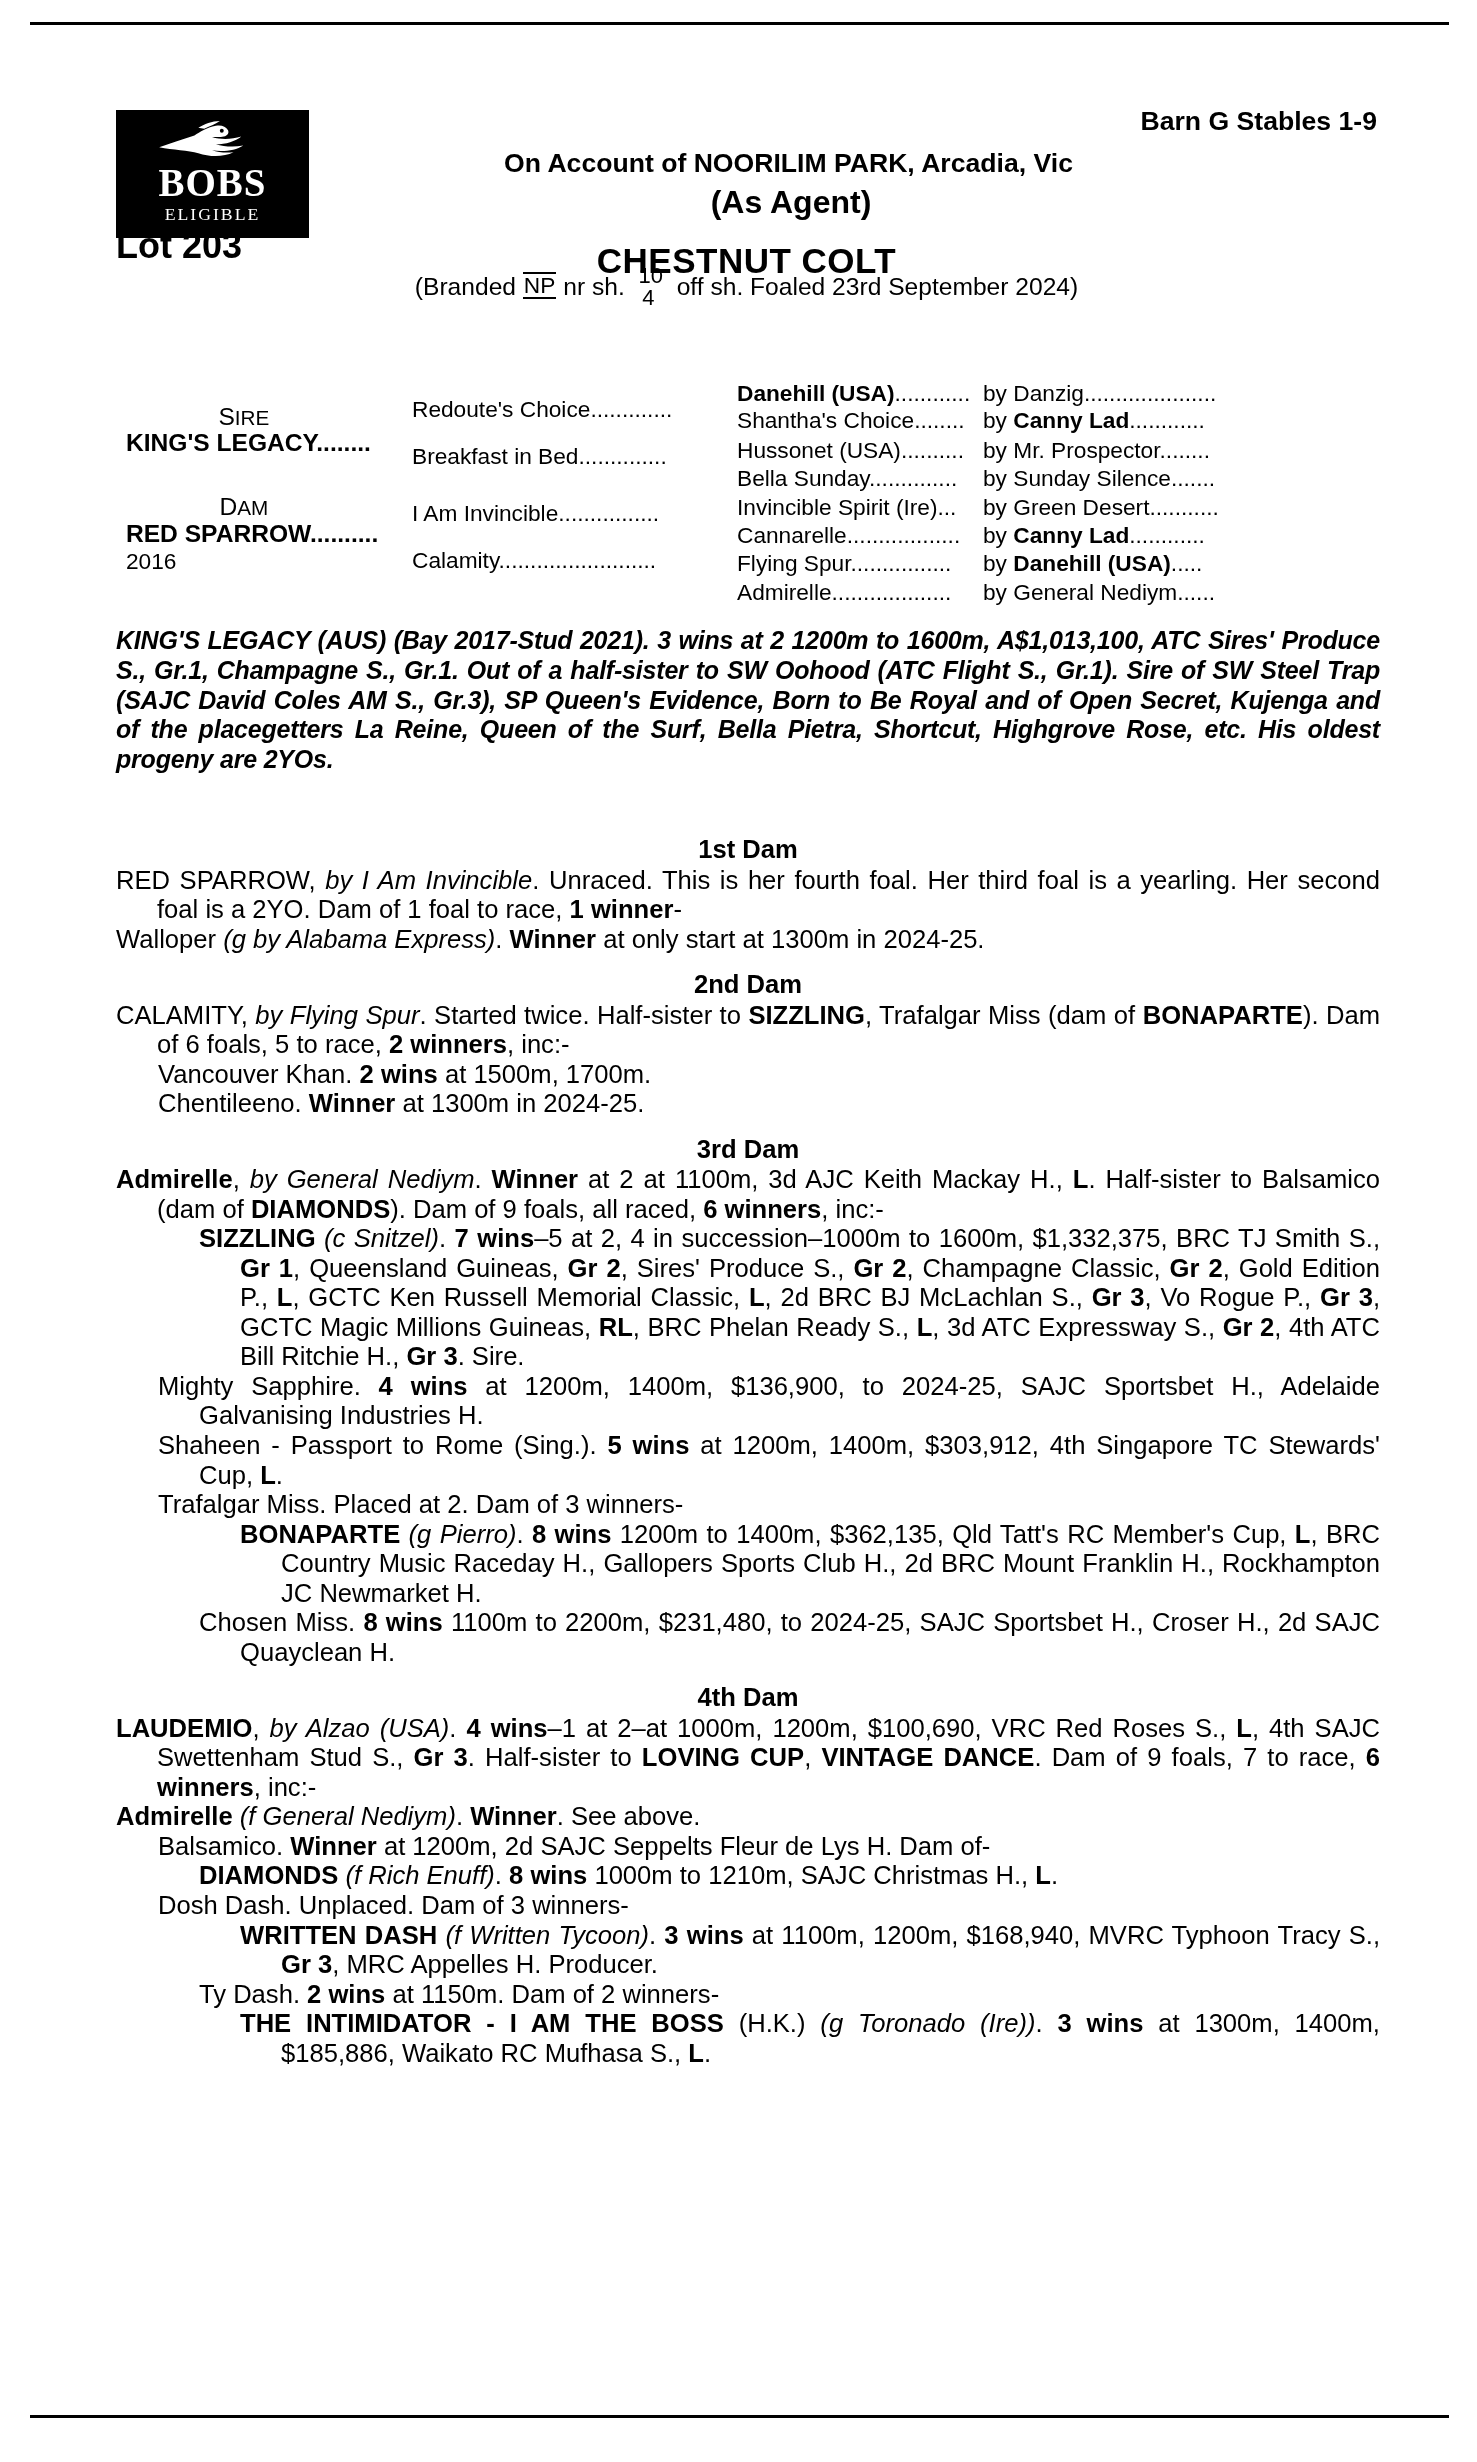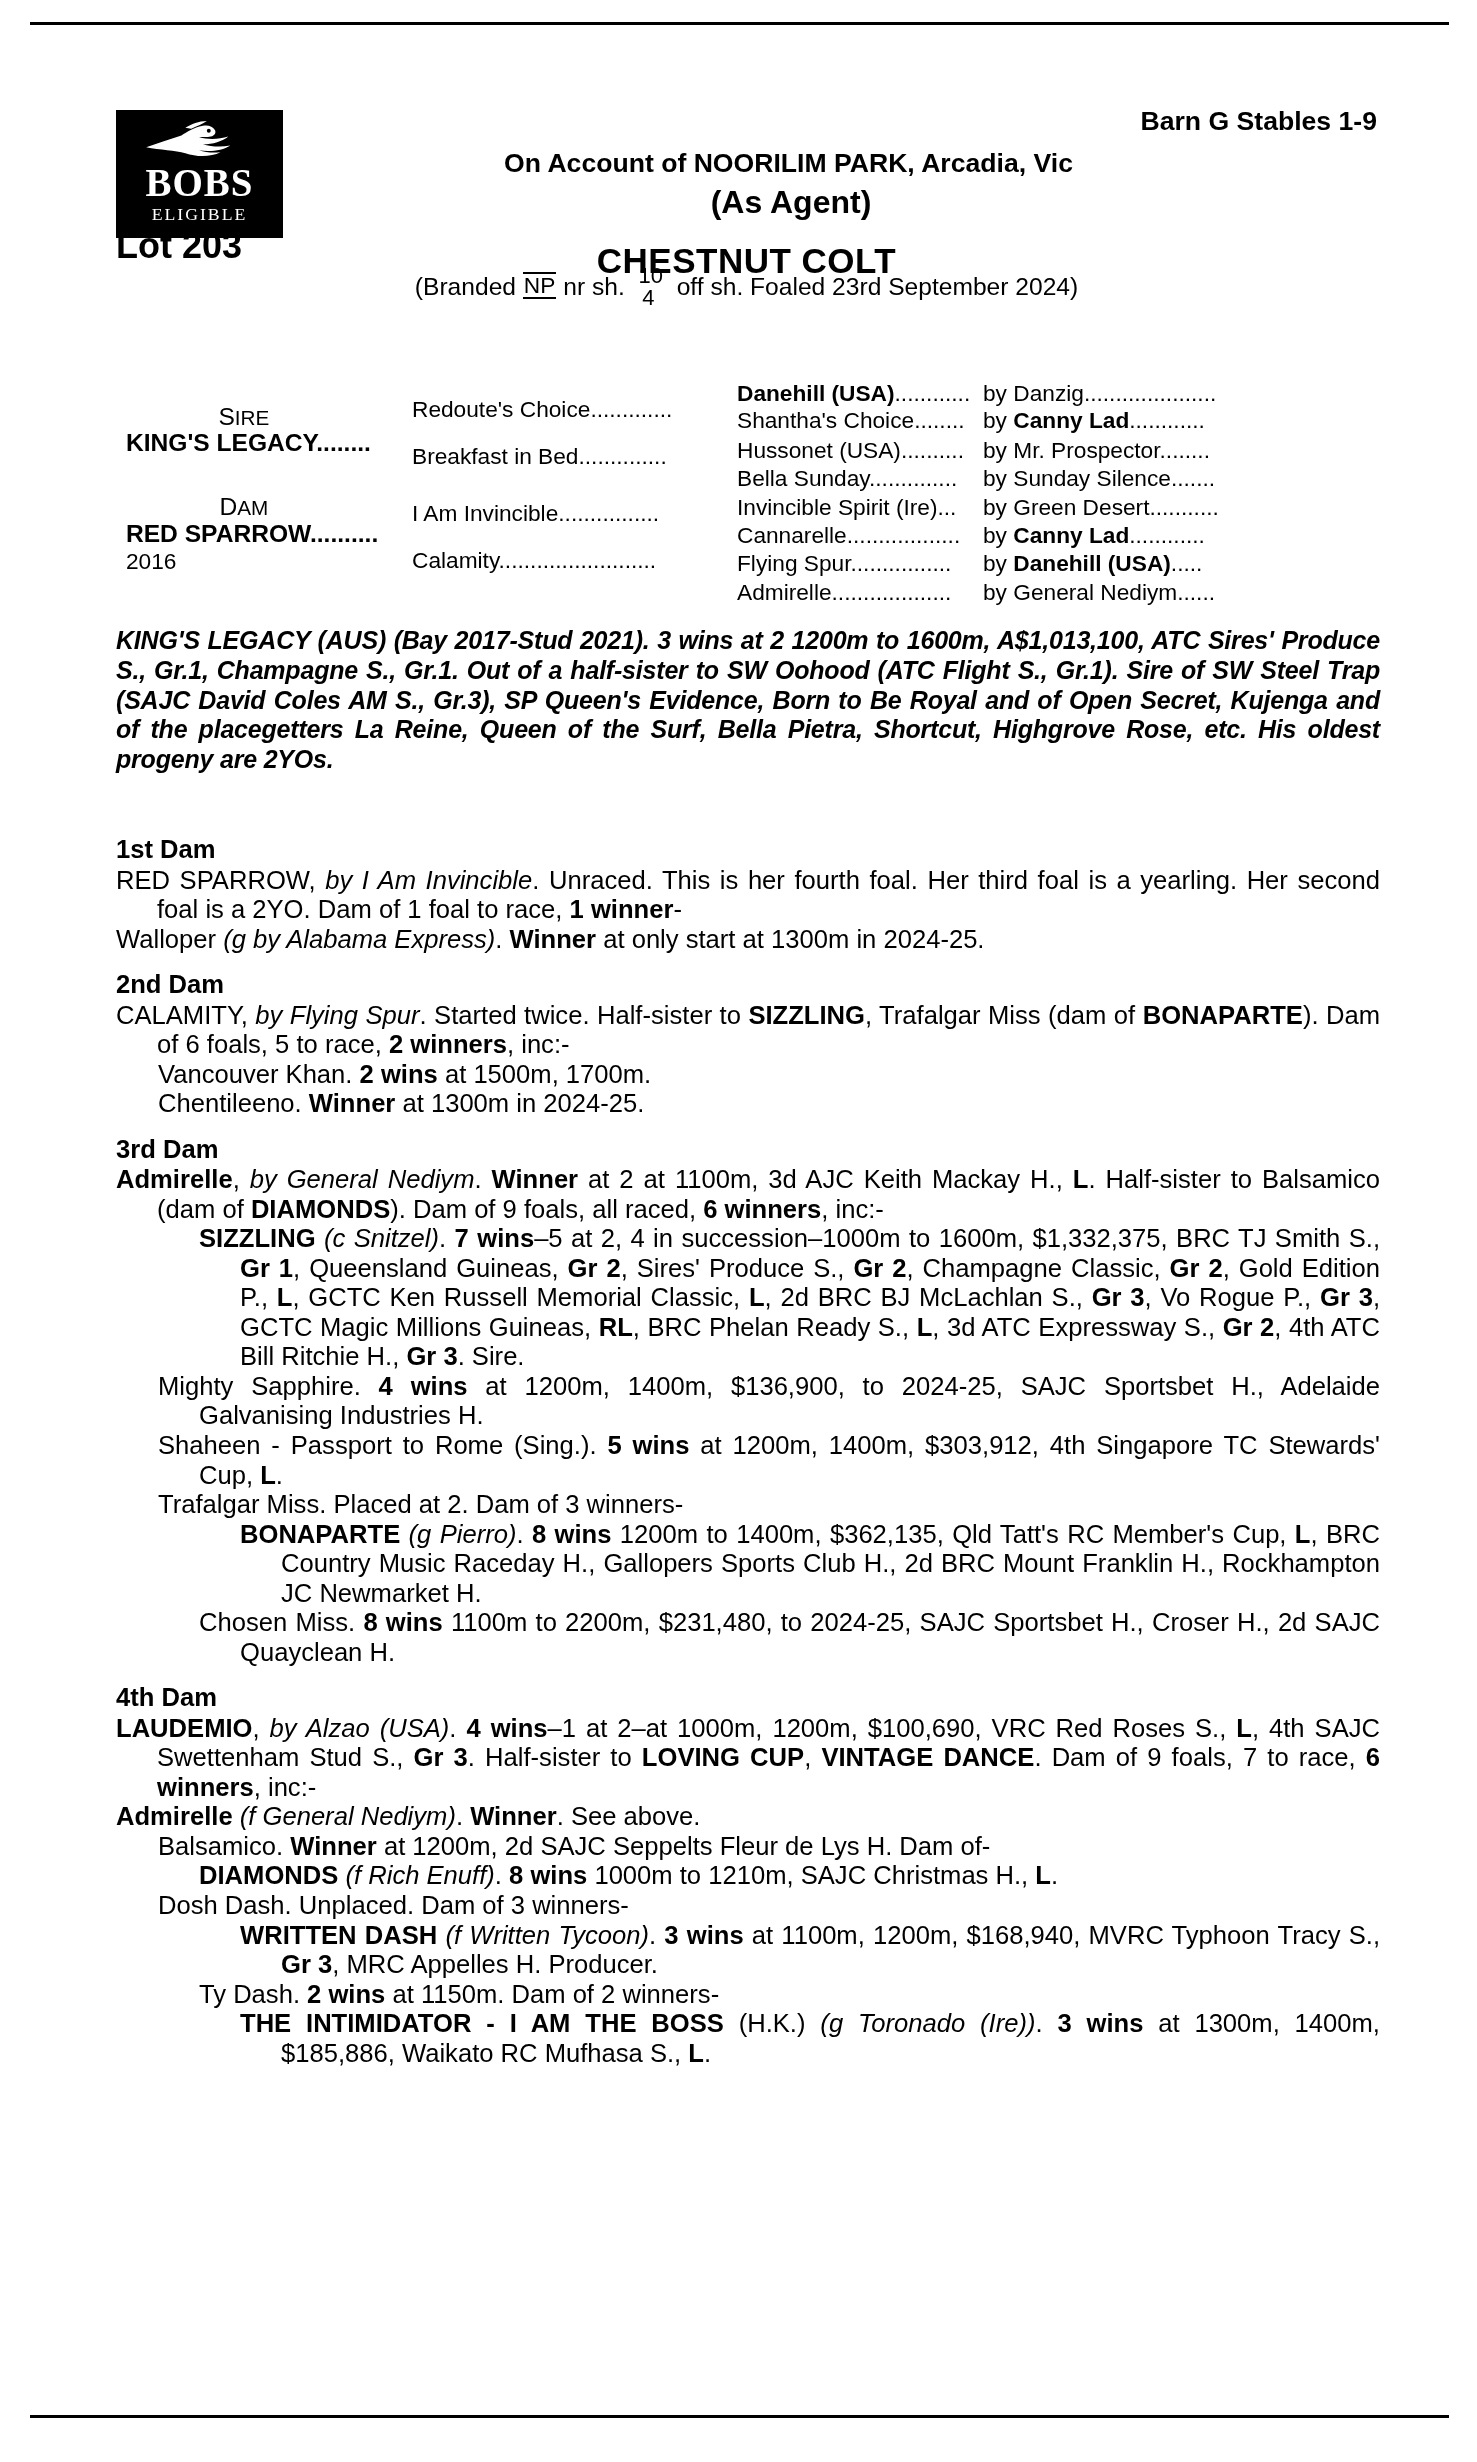--- a/index.html
+++ b/index.html
@@ -39,21 +39,21 @@
 
   
   .header-zone {
     position: relative;
     height: 187px;
   }
   .bobs-logo {
     position: absolute;
     left: 0;
     top: 41px;
-    width: 167px;
+    width: 193px;
     height: 128px;
     background: #000;
     color: #fff;
     text-align: center;
     overflow: hidden;
   }
   .bobs-horse {
     margin-top: 7.9px;
     height: 47px;
     line-height: 47px;
@@ -247,20 +247,21 @@
     top: 766px;
     width: 1264px;
     font-size: 25.6px;
     line-height: 1.155;
   }
   .dam-head {
     font-weight: 700;
     font-size: 25.6px;
     margin-top: 15.8px;
     margin-bottom: 1px;
+    text-align: center;
   }
   .dam-head.first { margin-top: 0; }
   .p {
     text-align: justify;
     text-justify: inter-word;
     margin: 0;
     padding: 0;
   }
   .ind1 { padding-left: 41px; text-indent: -41px; }
   .ind2 { padding-left: 83px; text-indent: -41px; }

